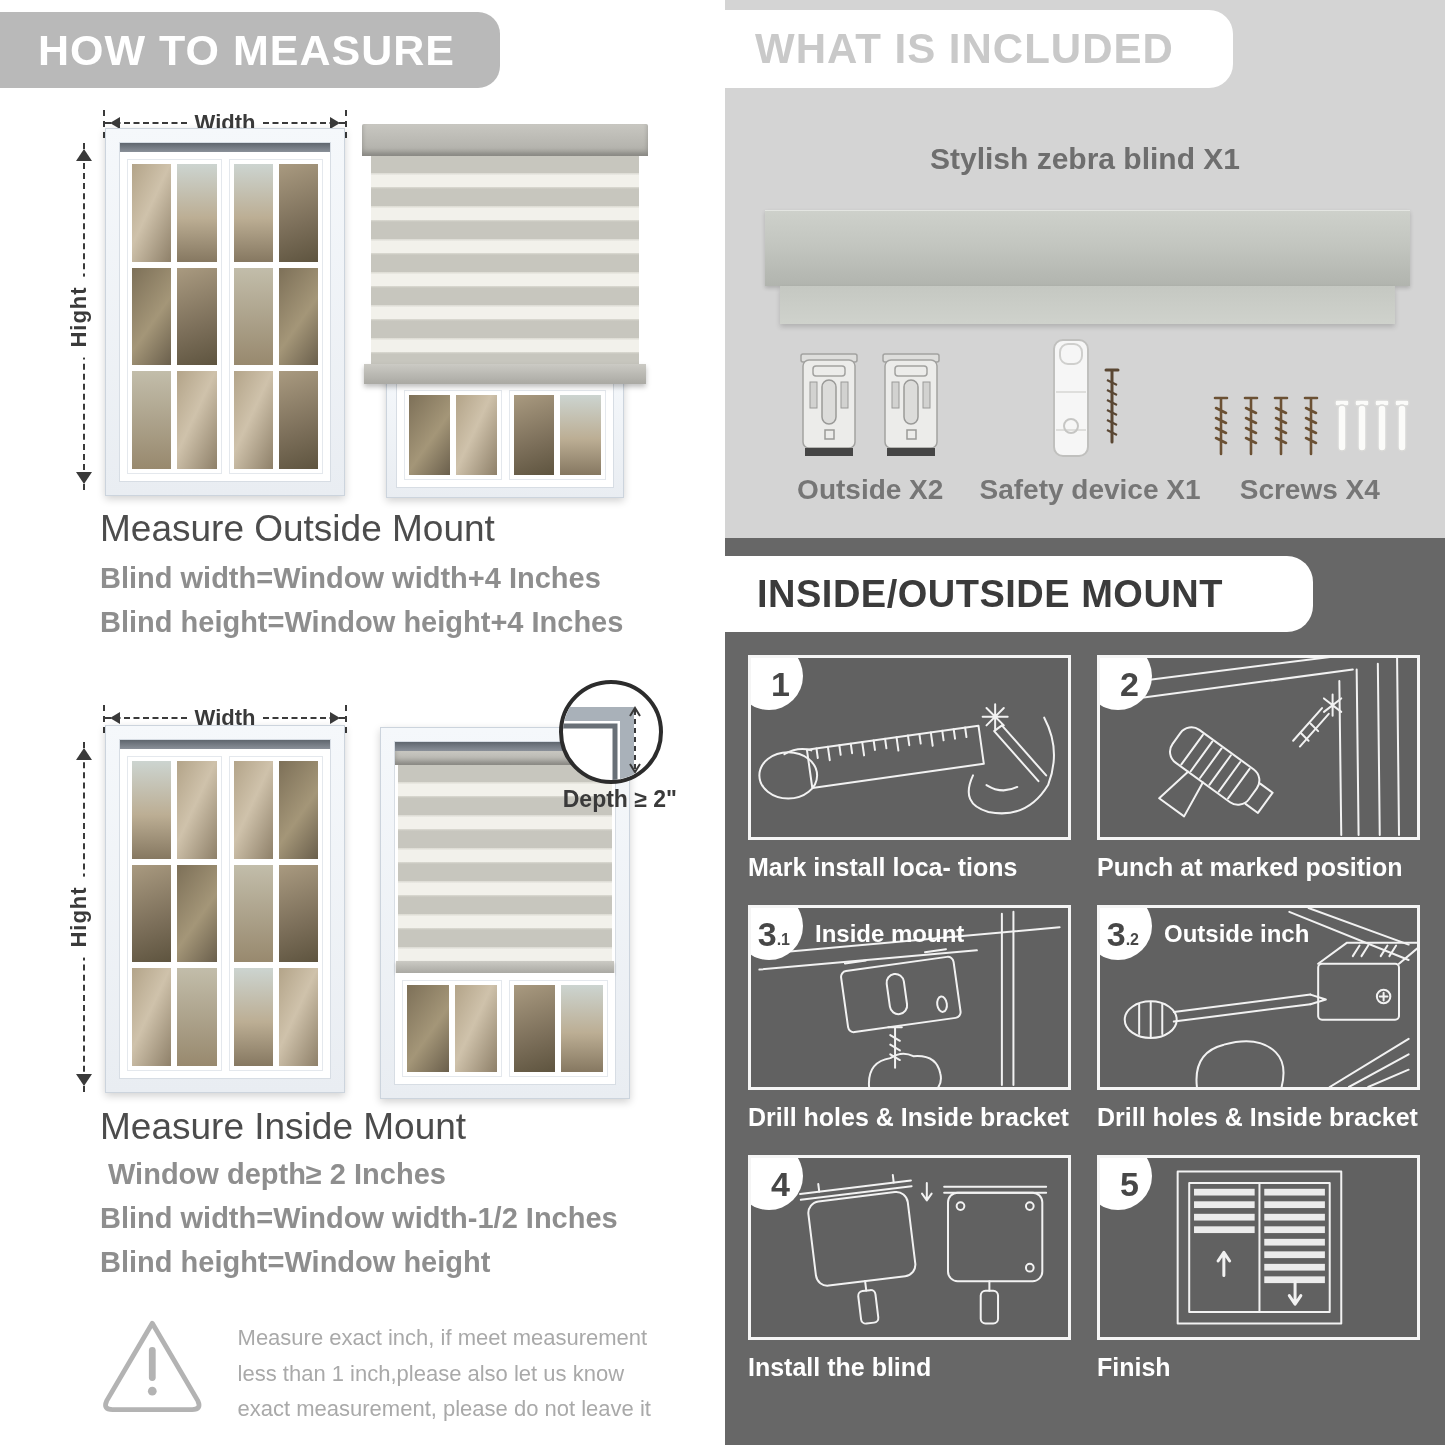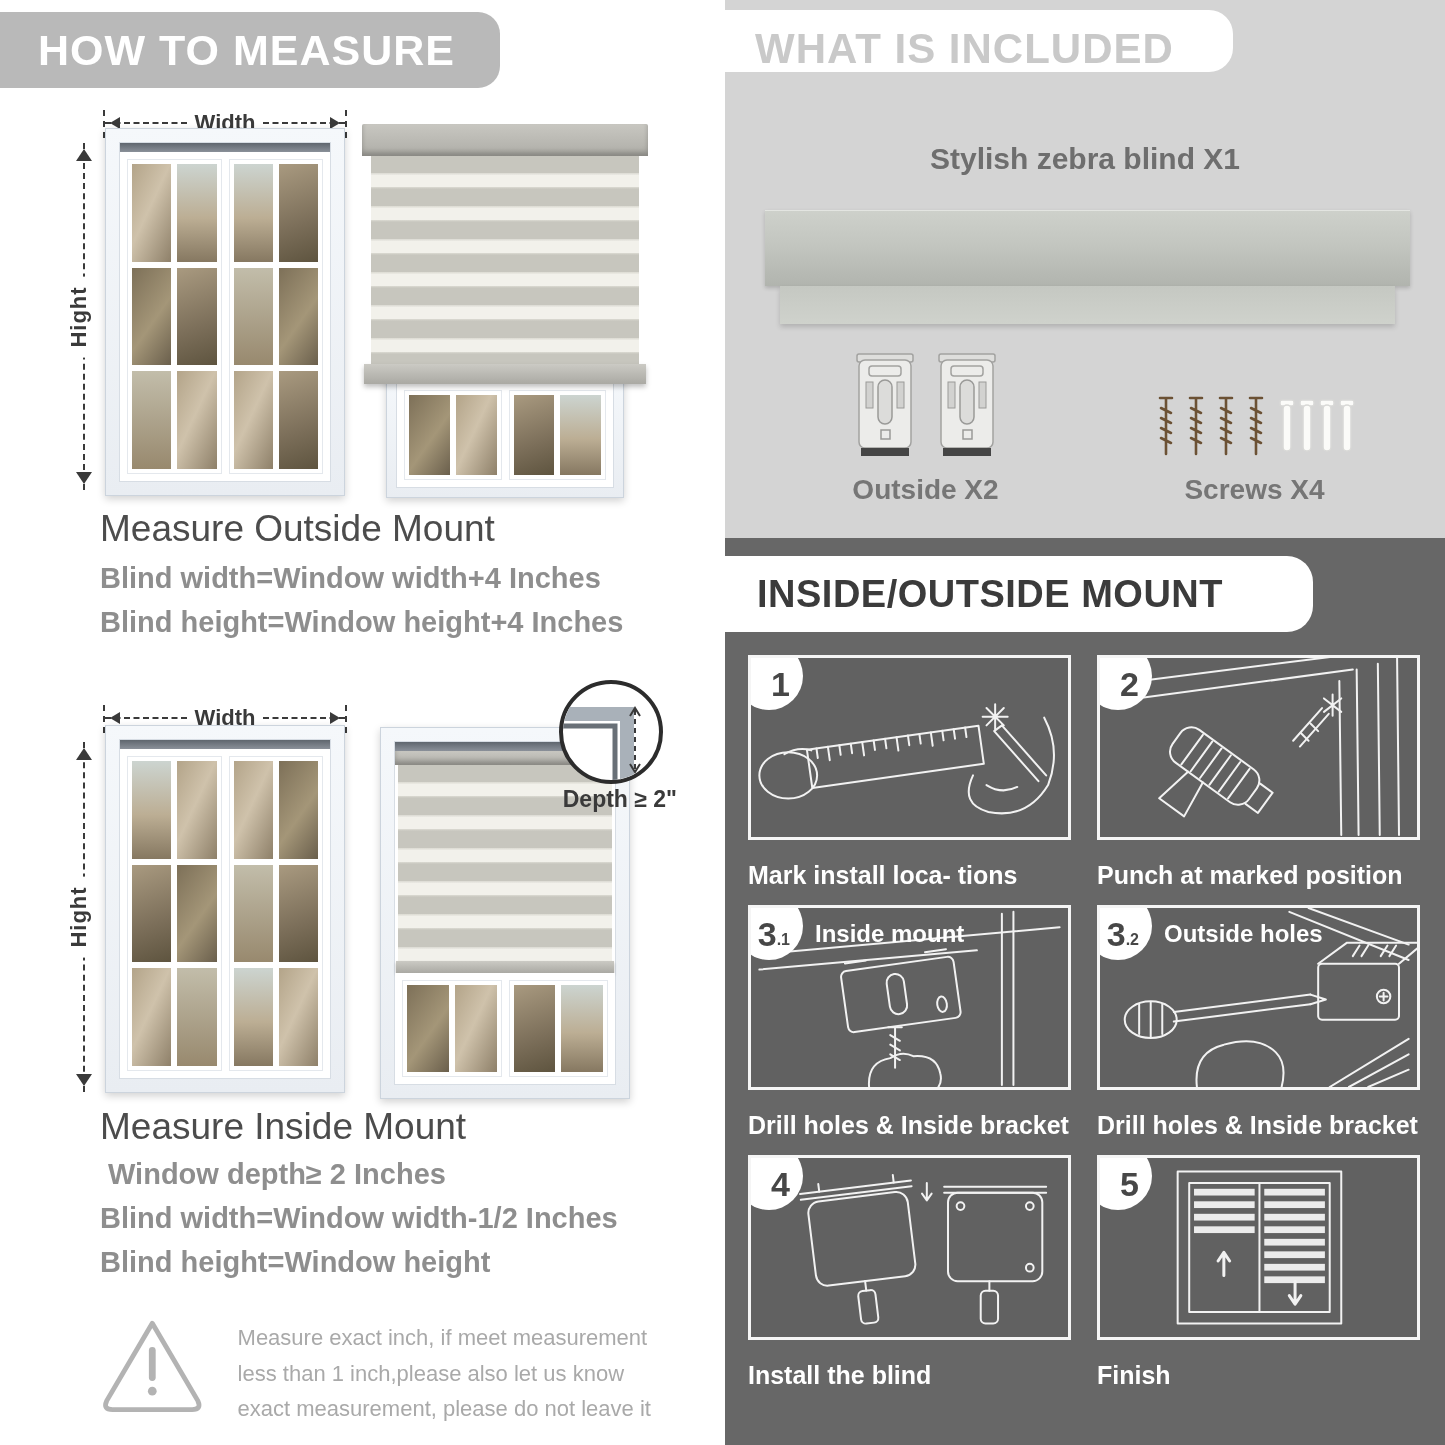--- a/index.html
+++ b/index.html
@@ -75,21 +75,21 @@
   .mag{position:absolute;width:96px;height:96px;border:4px solid #2c2c2c;border-radius:50%;
        background:#fff;right:-34px;top:-48px;overflow:hidden;z-index:5;}
   .depth-label{position:absolute;right:-48px;top:58px;font-size:23px;font-weight:700;
        color:#3a3a3a;white-space:nowrap;z-index:5;}
 
   .warn-wrap{position:absolute;left:95px;top:1312px;width:560px;display:flex;gap:28px;}
   .warn-text{font-size:22px;color:#a9a9a9;line-height:1.62;width:430px;padding-top:8px;}
 
   
   .panel-light{position:absolute;left:725px;top:0;width:720px;height:538px;background:#d4d4d4;}
-  .hdr-included{position:absolute;left:0;top:10px;width:508px;height:62px;background:#fff;
+  .hdr-included{position:absolute;left:0;top:10px;width:508px;height:78px;background:#fff;
         border-radius:0 24px 24px 0;color:#c9c9c9;font-size:42px;font-weight:700;
         line-height:78px;padding-left:30px;box-sizing:border-box;letter-spacing:1px;}
   .product-label{position:absolute;left:0;top:142px;width:100%;text-align:center;
         font-size:30px;font-weight:700;color:#6e6e6e;}
   .headrail{position:absolute;left:40px;top:210px;width:645px;height:76px;
         background:linear-gradient(180deg,#ced1cb 0%,#c3c6c0 45%,#b1b4ae 100%);
         box-shadow:inset 0 1px 0 #e3e5e1,0 2px 4px rgba(0,0,0,.18);}
   .headrail::after{content:"";position:absolute;left:15px;right:15px;top:76px;height:38px;
         background:linear-gradient(180deg,#c5c8c2,#cfd2cc);box-shadow:0 3px 5px rgba(0,0,0,.16);}
   .items{position:absolute;left:36px;right:26px;top:330px;display:flex;}
@@ -105,21 +105,21 @@
          grid-template-columns:1fr 1fr;column-gap:26px;row-gap:15px;}
   .step{display:flex;flex-direction:column;}
   .step-panel{position:relative;height:185px;background:#616161;border:3px solid #f5f5f5;
         overflow:hidden;box-sizing:border-box;}
   .badge{position:absolute;top:-16px;left:-16px;width:68px;height:68px;border-radius:50%;
         background:#fff;display:flex;align-items:flex-end;justify-content:flex-end;
         padding:0 13px 9px 0;box-sizing:border-box;}
   .badge .n{font-size:34px;font-weight:700;color:#474747;line-height:1;}
   .badge .s{font-size:16px;font-weight:700;color:#474747;line-height:1.4;}
   .panel-label{position:absolute;left:64px;top:12px;color:#fff;font-size:24px;font-weight:700;}
-  .step-caption{height:50px;color:#fff;font-size:25px;font-weight:700;padding-top:21px;
+  .step-caption{height:50px;color:#fff;font-size:25px;font-weight:700;padding-top:13px;
         box-sizing:border-box;}
   .step-art{position:absolute;inset:0;width:100%;height:100%;}
   .step-art *{vector-effect:non-scaling-stroke;}
 </style>
 </head>
 <body>
 
 <div class="canvas">
 
   <div class="hdr-left">HOW TO MEASURE</div>
@@ -289,20 +289,33 @@
             <rect x="29" y="30" width="14" height="44" rx="7" fill="#dcdcda" stroke="#9a9a98" stroke-width="1.5"></rect>
             <rect x="17" y="32" width="7" height="26" fill="#d2d2d0" stroke="#9a9a98"></rect>
             <rect x="48" y="32" width="7" height="26" fill="#d2d2d0" stroke="#9a9a98"></rect>
             <rect x="32" y="80" width="9" height="9" fill="none" stroke="#9a9a98" stroke-width="1.5"></rect>
             <rect x="12" y="98" width="48" height="8" fill="#454545"></rect>
           </svg>
         </div>
         <div class="item-label">Outside X2</div>
       </div>
 
+      <div class="item">
+        <div class="art">
+          <svg width="100" height="128" viewBox="0 0 100 128">
+            <rect x="14" y="6" width="34" height="116" rx="9" fill="rgba(255,255,255,.78)" stroke="#c0c0be" stroke-width="2"></rect>
+            <rect x="20" y="10" width="22" height="20" rx="8" fill="none" stroke="#cfcfcd" stroke-width="2"></rect>
+            <path d="M16 58 H46 M16 96 H46" stroke="#d6d6d4" stroke-width="1.5"></path>
+            <circle cx="31" cy="92" r="7" fill="none" stroke="#c6c6c4" stroke-width="2"></circle>
+            <path d="M66 36 h12 M72 36 V108" stroke="#5a4733" stroke-width="3" stroke-linecap="round"></path>
+            <path d="M67 46 l10 5 M67 56 l10 5 M67 66 l10 5 M67 76 l10 5 M67 86 l10 5 M67 96 l10 5" stroke="#5a4733" stroke-width="2"></path>
+          </svg>
+        </div>
+        <div class="item-label">Safety device X1</div>
+      </div>
 
       <div class="item">
         <div class="art">
           <svg width="210" height="70" viewBox="0 0 210 70">
             <g stroke="#6b5134" stroke-width="2.6" stroke-linecap="round" fill="none">
               <path d="M10 6 h12 M16 6 V62 M11 16 l10 5 M11 26 l10 5 M11 36 l10 5 M11 46 l10 5"></path>
               <path d="M40 6 h12 M46 6 V62 M41 16 l10 5 M41 26 l10 5 M41 36 l10 5 M41 46 l10 5"></path>
               <path d="M70 6 h12 M76 6 V62 M71 16 l10 5 M71 26 l10 5 M71 36 l10 5 M71 46 l10 5"></path>
               <path d="M100 6 h12 M106 6 V62 M101 16 l10 5 M101 26 l10 5 M101 36 l10 5 M101 46 l10 5"></path>
             </g>
@@ -418,21 +431,21 @@
             <path d="M214 90 l16 5 l-16 5"></path>
             <ellipse cx="48" cy="116" rx="27" ry="19"></ellipse>
             <path d="M36 100 v31 M48 98 v36 M60 100 v31"></path>
             <path d="M96 186 Q92 150 124 142 Q160 132 178 150 Q190 162 184 186"></path>
             <path d="M234 186 L316 136 M254 186 L316 152 M274 186 L316 168"></path>
           </svg>
           <div class="badge">
             <span class="n">3</span>
               <span class="s">.2</span>
           </div>
-          <div class="panel-label">Outside holes</div>
+          <div class="panel-label">Outside inch</div>
         </div>
         <div class="step-caption">Drill holes &amp; Inside bracket</div>
       </div>
 
       <div class="step">
         <div class="step-panel">
           <svg class="step-art" viewBox="0 0 320 186" fill="none" stroke="#f2f2f2" stroke-width="2" stroke-linecap="round" stroke-linejoin="round">
             <g transform="rotate(-7 110 80)">
               <path d="M52 30 H168 M52 36 H168"></path>
               <path d="M72 30 v-8 M150 30 v-8"></path>

